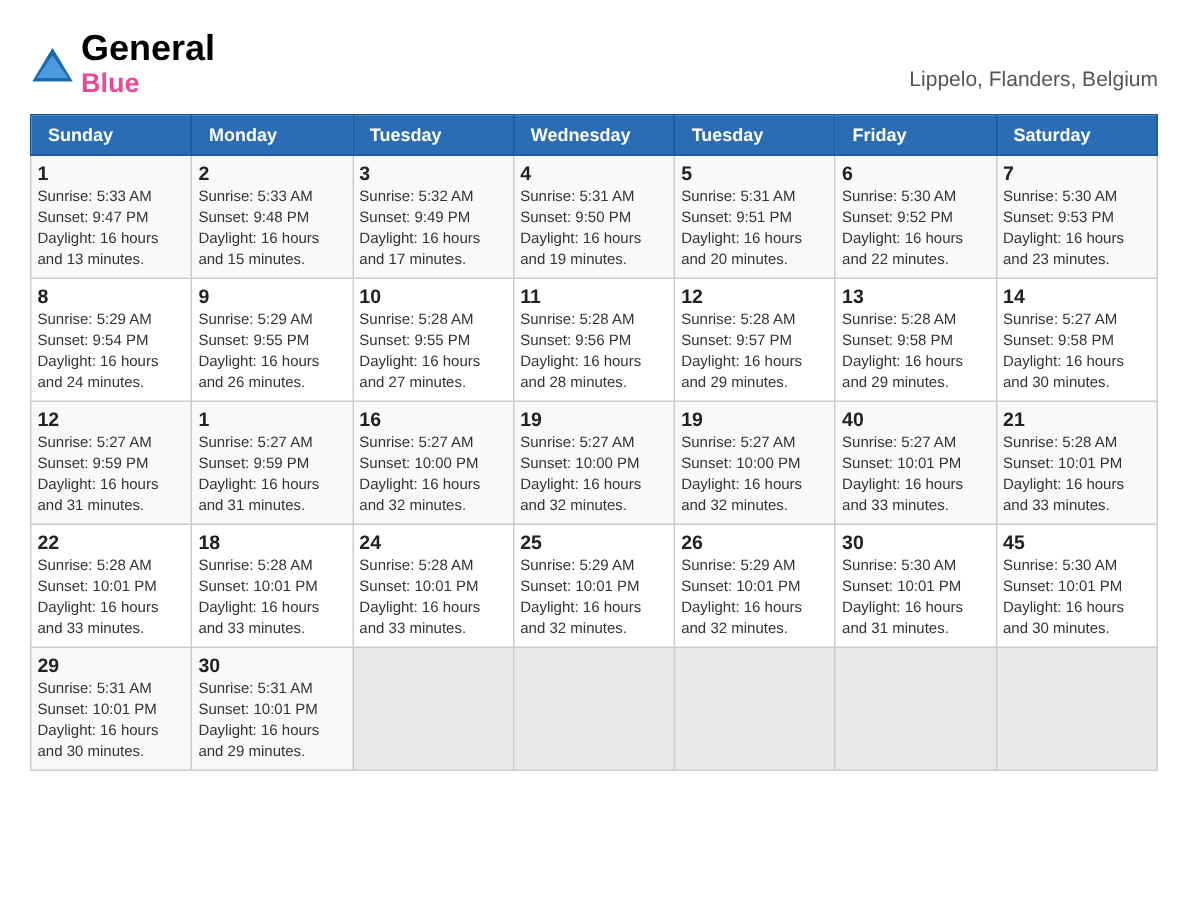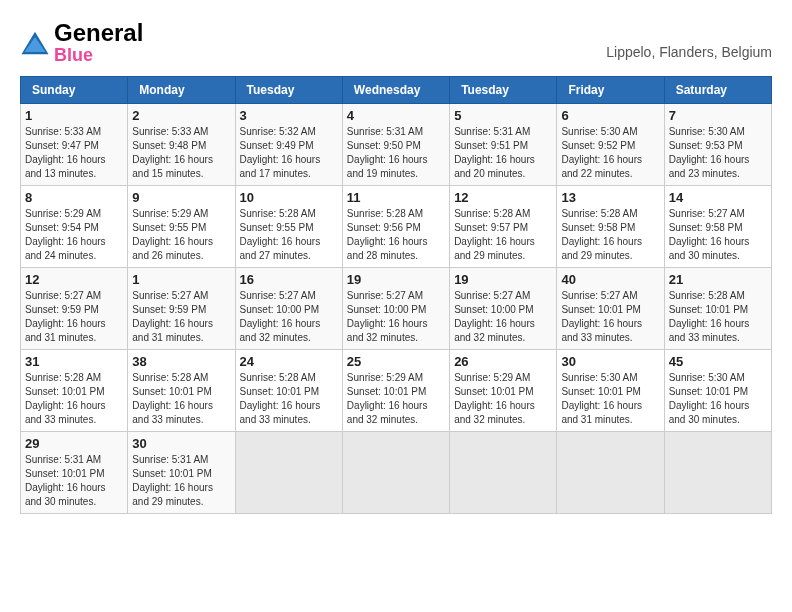--- a/index.html
+++ b/index.html
@@ -210,25 +210,25 @@
           <div class="day-number">40</div>
           <div class="day-info">Sunrise: 5:27 AM<br>Sunset: 10:01 PM<br>Daylight: 16 hours and 33 minutes.</div>
         </td>
         <td>
           <div class="day-number">21</div>
           <div class="day-info">Sunrise: 5:28 AM<br>Sunset: 10:01 PM<br>Daylight: 16 hours and 33 minutes.</div>
         </td>
       </tr>
       <tr>
         <td>
-          <div class="day-number">31</div>
-          <div class="day-info">Sunrise: 5:28 AM<br>Sunset: 10:01 PM<br>Daylight: 16 hours and 33 minutes.</div>
-        </td>
-        <td>
-          <div class="day-number">38</div>
+          <div class="day-number">22</div>
+          <div class="day-info">Sunrise: 5:28 AM<br>Sunset: 10:01 PM<br>Daylight: 16 hours and 33 minutes.</div>
+        </td>
+        <td>
+          <div class="day-number">18</div>
           <div class="day-info">Sunrise: 5:28 AM<br>Sunset: 10:01 PM<br>Daylight: 16 hours and 33 minutes.</div>
         </td>
         <td>
           <div class="day-number">24</div>
           <div class="day-info">Sunrise: 5:28 AM<br>Sunset: 10:01 PM<br>Daylight: 16 hours and 33 minutes.</div>
         </td>
         <td>
           <div class="day-number">25</div>
           <div class="day-info">Sunrise: 5:29 AM<br>Sunset: 10:01 PM<br>Daylight: 16 hours and 32 minutes.</div>
         </td>

